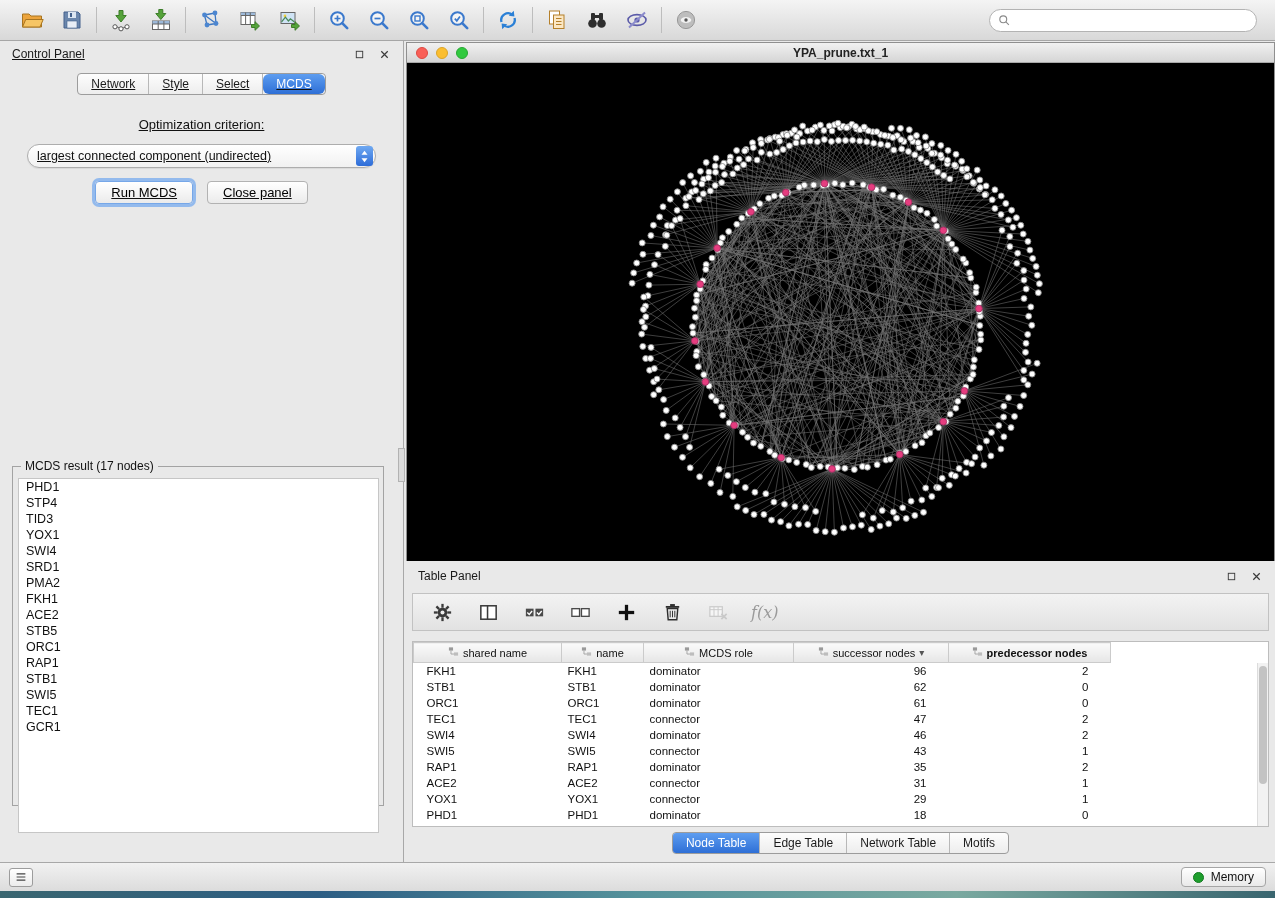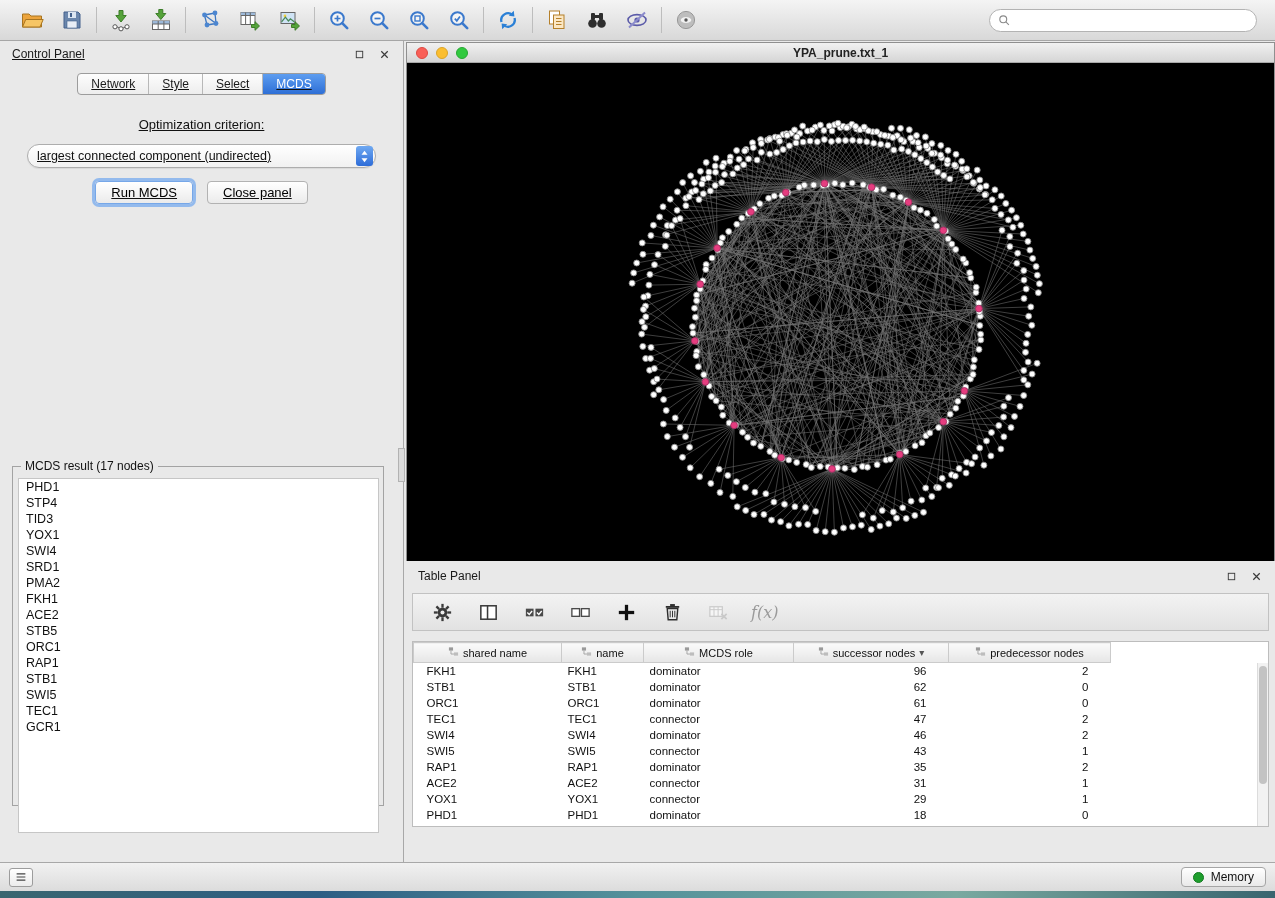--- a/index.html
+++ b/index.html
@@ -26,21 +26,21 @@
   .win-ctrl { width:13px; height:13px; display:flex; align-items:center; justify-content:center; cursor:pointer; }
 
   
   .control-panel { position:absolute; top:41px; left:0; width:404px; height:821px;
     background:#e9e9e9; border-right:1px solid #a8a8a8;text-decoration:underline; }
   .cp-tabs { display:flex; justify-content:center; margin-top:6px; }
   .seg { display:flex; border:1px solid #9c9c9c; border-radius:4px; overflow:hidden;
     background:linear-gradient(#fdfdfd,#ededed); }
   .seg-tab { padding:3px 13px; font-size:12px; border-right:1px solid #b8b8b8; color:#1a1a1a;
     cursor:pointer; white-space:nowrap; }
-  .seg-tab:last-child { border-right:none; }
+  .seg-tab:last-child { border-right:none;border-radius:6px; }
   .seg-tab.active { background:linear-gradient(#5d9df0,#2e6fd6); color:#fff; }
   .cp-body { text-align:center; }
   .opt-label { margin-top:22px; font-size:13px; }
   .combo { margin:12px auto 0; width:349px; height:24px; border:1px solid #adadad; border-radius:12px;
     background:linear-gradient(#ffffff,#f1f1f1); display:flex; align-items:center;
     box-shadow:0 1px 1px rgba(0,0,0,.07); cursor:pointer; }
   .combo-text { flex:1; font-size:12.5px; text-align:left; padding-left:9px; white-space:nowrap; overflow:hidden; }
   .combo-btn { width:17px; height:20px; margin-right:2px; border-radius:3px;
     background:linear-gradient(#6fa9f2,#2d6cd8); display:flex; align-items:center; justify-content:center; }
   .cp-buttons { margin-top:13px; display:flex; justify-content:center; gap:14px; }
@@ -1615,21 +1615,21 @@
                 <span class="th-inner">
                   <span><svg viewBox="0 0 24 24" width="11" height="11">
                       <rect x="2" y="3" width="9" height="7" fill="#9a9a9a"></rect>
                       <rect x="13" y="14" width="9" height="7" fill="#bdbdbd"></rect>
                       <path d="M6.5 10 v7.5 h6.5" stroke="#9a9a9a" stroke-width="1.8" fill="none"></path>
                     </svg></span>
                   <span>successor nodes</span>
                   <span class="chev">▾</span>
                 </span>
               </th>
-              <th style="width: 162px;">
+              <th style="width: 162px; font-weight: bold;">
                 <span class="th-inner">
                   <span><svg viewBox="0 0 24 24" width="11" height="11">
                       <rect x="2" y="3" width="9" height="7" fill="#9a9a9a"></rect>
                       <rect x="13" y="14" width="9" height="7" fill="#bdbdbd"></rect>
                       <path d="M6.5 10 v7.5 h6.5" stroke="#9a9a9a" stroke-width="1.8" fill="none"></path>
                     </svg></span>
                   <span>predecessor nodes</span>
                 </span>
               </th>
             </tr>
@@ -1704,20 +1704,28 @@
               <td>dominator</td>
               <td class="num">18</td>
               <td class="num">0</td>
             </tr>
           </tbody>
       </table>
       <div class="v-scrollbar">
         <div class="v-thumb"></div>
       </div>
     </div>
+    <div class="tp-tabs">
+      <div class="seg">
+          <div class="seg-tab active">Node Table</div>
+          <div class="seg-tab">Edge Table</div>
+          <div class="seg-tab">Network Table</div>
+          <div class="seg-tab">Motifs</div>
+        </div>
+    </div>
   </div>
 
   <div class="status-bar">
     <span class="sb-list-btn">
       <svg viewBox="0 0 16 16" width="14" height="14">
         <path d="M3 4.5 h10 M3 8 h10 M3 11.5 h10" stroke="#444" stroke-width="1.4" fill="none"></path>
       </svg>
     </span>
     <span class="memory-btn">
       <span class="mem-dot"></span>

